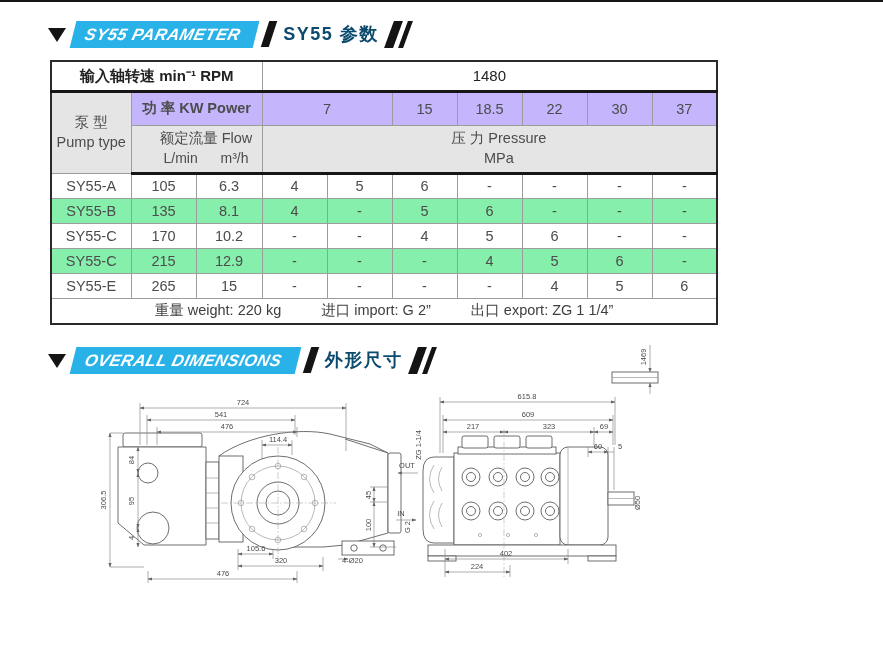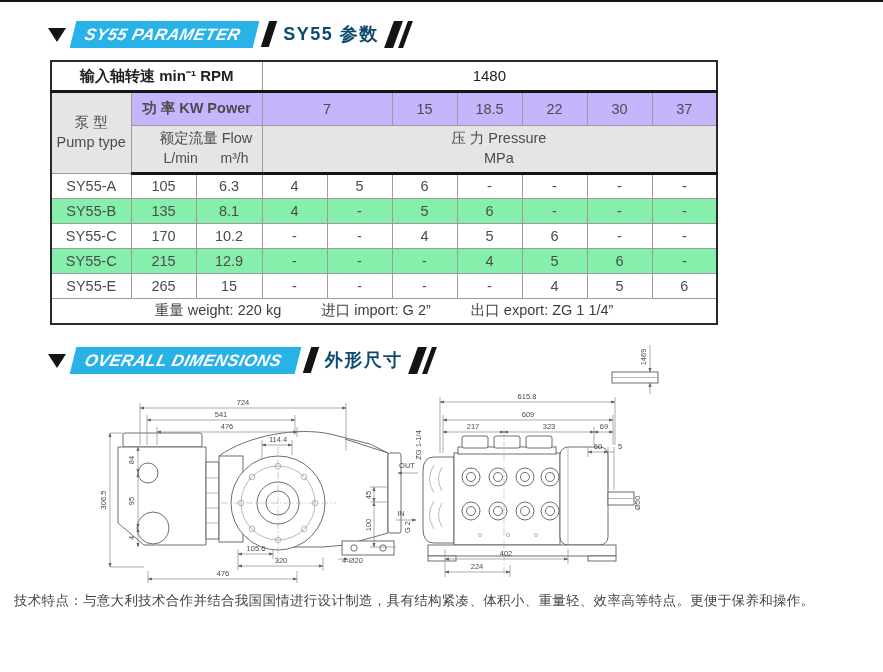--- a/index.html
+++ b/index.html
@@ -384,14 +384,13 @@
       <line class="dim" x1="355" y1="214" x2="355" y2="242"></line>
         <line class="dim" x1="478" y1="214" x2="478" y2="229"></line>
         <line class="dim" x1="420" y1="230" x2="420" y2="242"></line>
       <line class="dim" x1="355" y1="224" x2="478" y2="224" marker-start="url(#arr)" marker-end="url(#arr)"></line>
       <text class="dimt" x="416" y="221" text-anchor="middle">402</text>
       <line class="dim" x1="355" y1="237" x2="420" y2="237" marker-start="url(#arr)" marker-end="url(#arr)"></line>
       <text class="dimt" x="387" y="234" text-anchor="middle">224</text>
     </g>
   </svg>
 
-  <div class="note" id="features">技术特点：与意大利技术合作并结合我国国情进行设计制造，具有结构紧凑、体积小、重量轻、效率高等特点。更便于保养和操作。</div>
 </div>
 
 </body></html>

